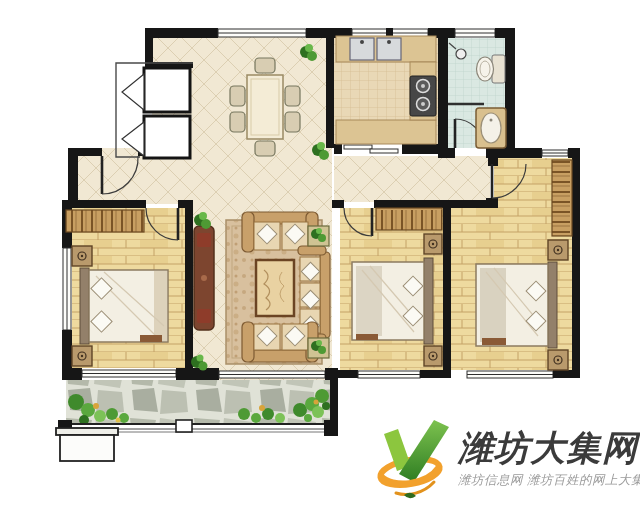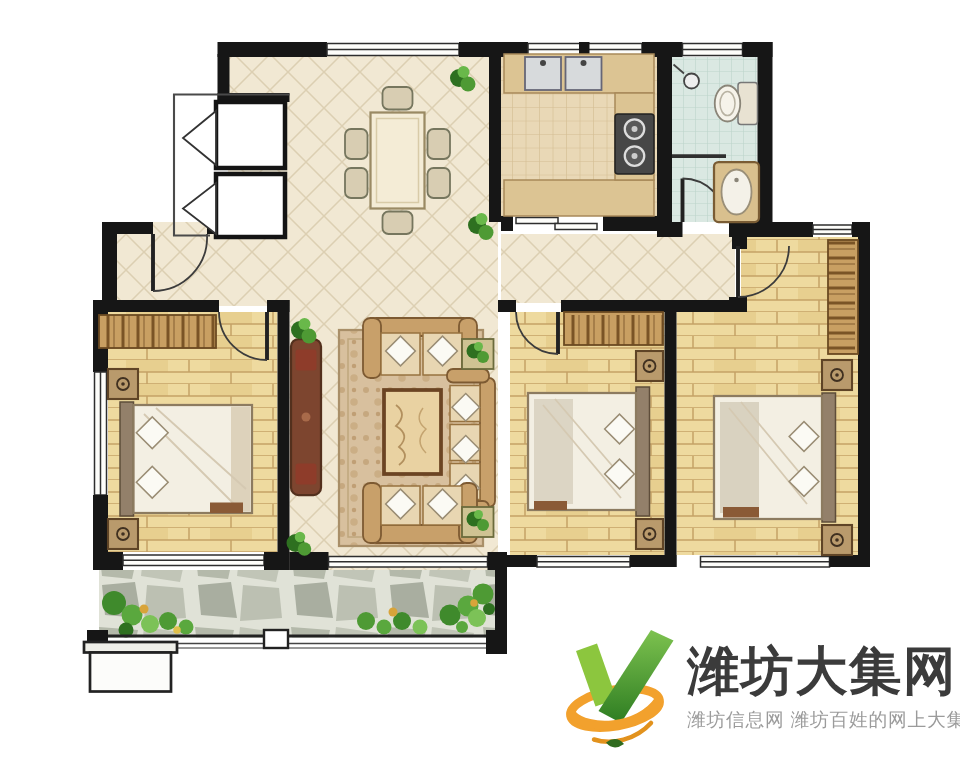--- a/index.html
+++ b/index.html
@@ -5,21 +5,21 @@
 :root{
   --wall:#161616; --tile:#f1e8d3; --tileline:#dccfb2;
   --wood:#eeda9f; --woodline:#c5a266;
   --kfloor:#e9d8b6; --bfloor:#dae8e2; --counter:#dcc493;
   --stone:#b6bbab; --plant:#4e9438;
   --sofa:#d7b488; --cabinet:#7d452f;
   --title:#3b3b3b; --subtitle:#9b9b9b;
   --green-l:#8cc63e; --green-d:#2e7d22; --orange:#f2a12d;
 }
 html,body{margin:0;padding:0;background:#ffffff;font-family:"Liberation Sans",sans-serif;}
-.page{position:relative;width:640px;height:505px;background:#ffffff;overflow:hidden;}
+.page{position:relative;width:640px;height:505px;background:#ffffff;overflow:hidden;font-style:italic;}
 .plan-svg{position:absolute;left:0;top:0;}
 .wall{fill:var(--wall);}
 .thin{stroke:#4a4a4a;stroke-width:1.4;fill:none;}
 .win{fill:#fdfdfa;stroke:#2e2e2e;stroke-width:1;}
 .wline{stroke:#2e2e2e;stroke-width:1;}
 .door-arc{stroke:#3c3c3c;stroke-width:1.2;fill:none;}
 .door-leaf{stroke:#222;stroke-width:2.6;}
 .pillow{fill:#fbfaf4;stroke:#9a8d74;stroke-width:1;}
 .stand{fill:#b99a6c;stroke:#5f4426;stroke-width:1.4;}
 .bedframe{fill:#f3efe3;stroke:#8c7b60;stroke-width:1.5;}

